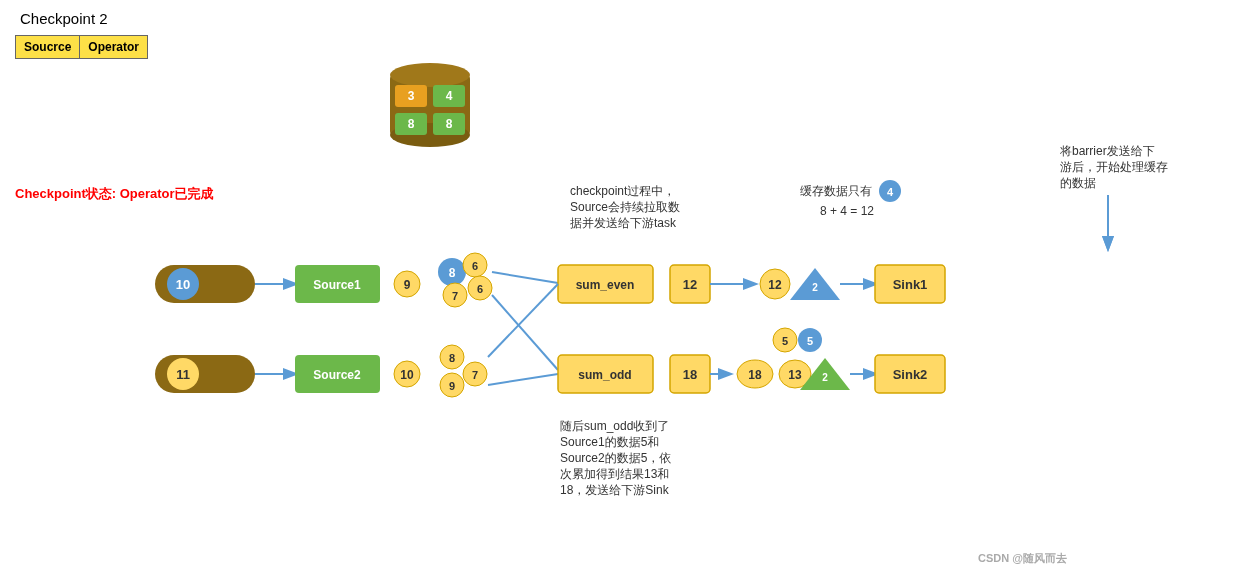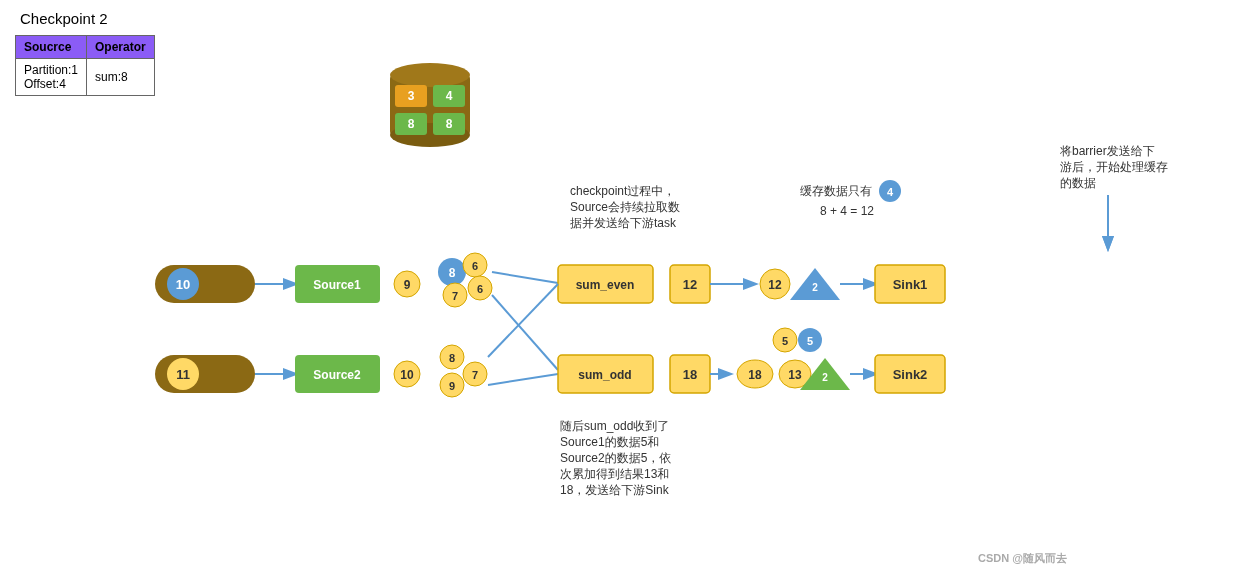--- a/index.html
+++ b/index.html
@@ -37,21 +37,21 @@
       border-collapse: collapse;
       border: 1px solid #666;
       font-size: 12px;
     }
     .checkpoint-table th, .checkpoint-table td {
       border: 1px solid #666;
       padding: 4px 8px;
       text-align: left;
     }
     .checkpoint-table th {
-      background: #8b5cf6;
+      background: #fde047;
     }
 
     
     .status-text {
       position: absolute;
       top: 185px;
       left: 15px;
       color: red;
       font-size: 13px;
       font-weight: bold;
@@ -84,27 +84,24 @@
   <div class="title">Checkpoint 2</div>
 
   <table class="checkpoint-table">
     <thead>
       <tr>
         <th>Soucrce</th>
         <th>Operator</th>
       </tr>
     </thead>
     <tbody>
-      <tr>
-        <td>Partition:1<br>Offset:4</td>
-        <td>sum:8</td>
-      </tr>
     </tbody>
   </table>
 
+  <div class="status-text">Checkpoint状态: Operator已完成</div>
 
   <svg class="diagram-svg" viewBox="0 0 1260 574">
 
     <g transform="translate(390, 60)">
 
       <rect x="0" y="15" width="80" height="60" fill="#8B6914" rx="4"></rect>
 
       <ellipse cx="40" cy="15" rx="40" ry="12" fill="#A0781A"></ellipse>
 
       <ellipse cx="40" cy="75" rx="40" ry="12" fill="#7A5C10"></ellipse>

